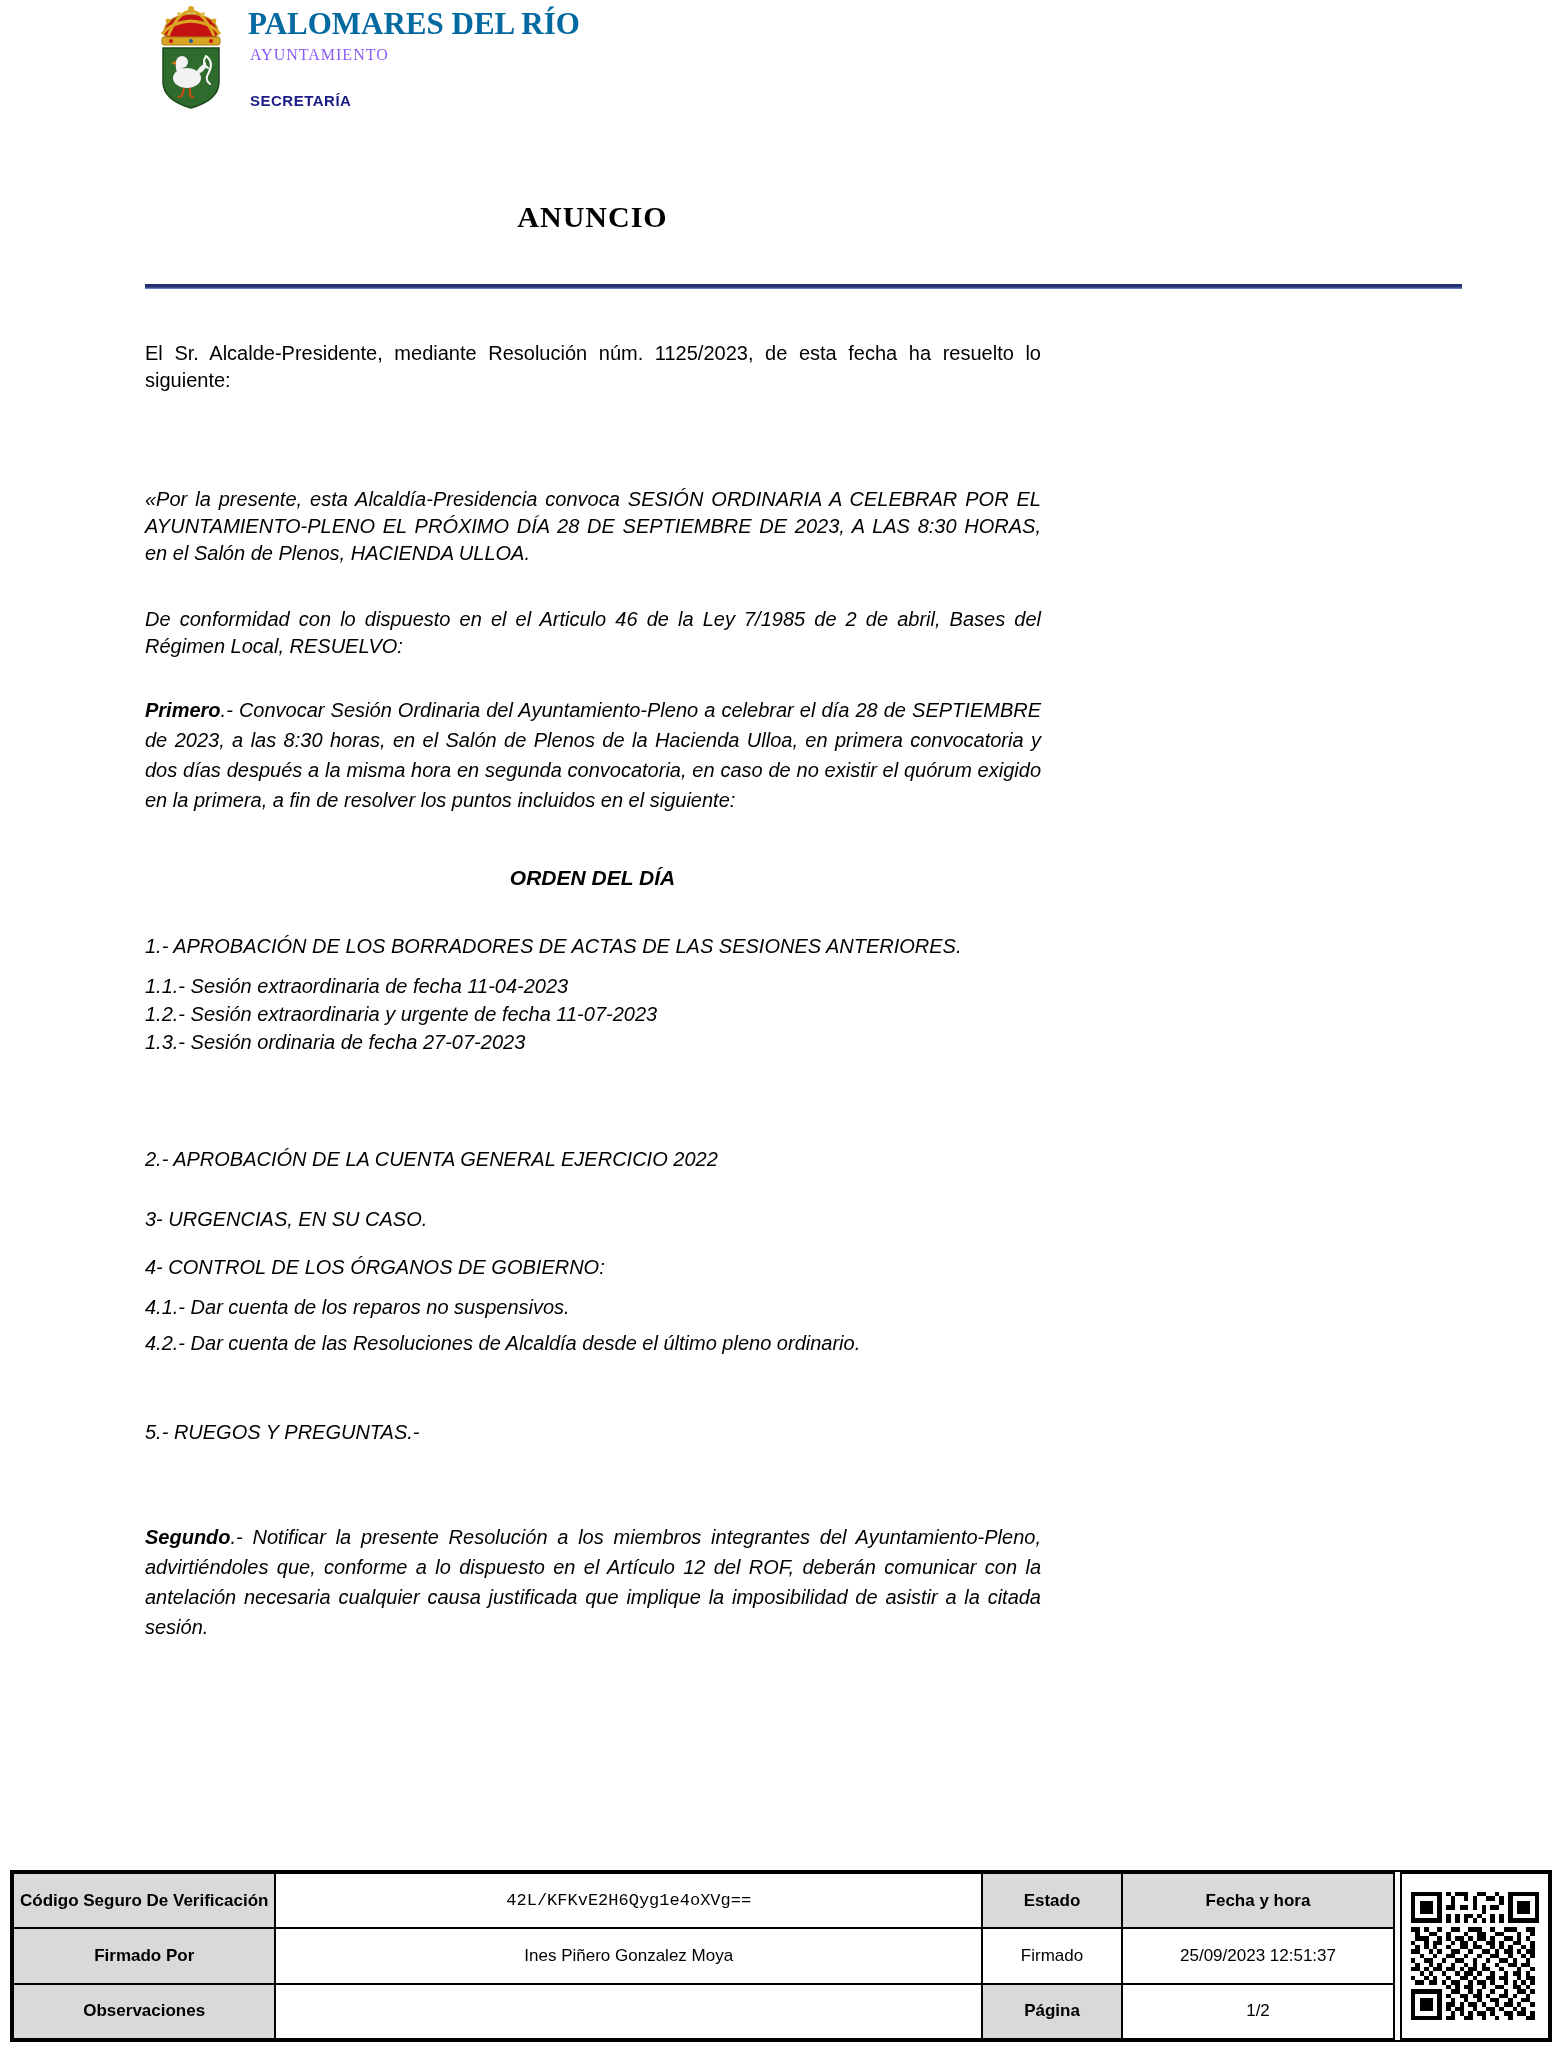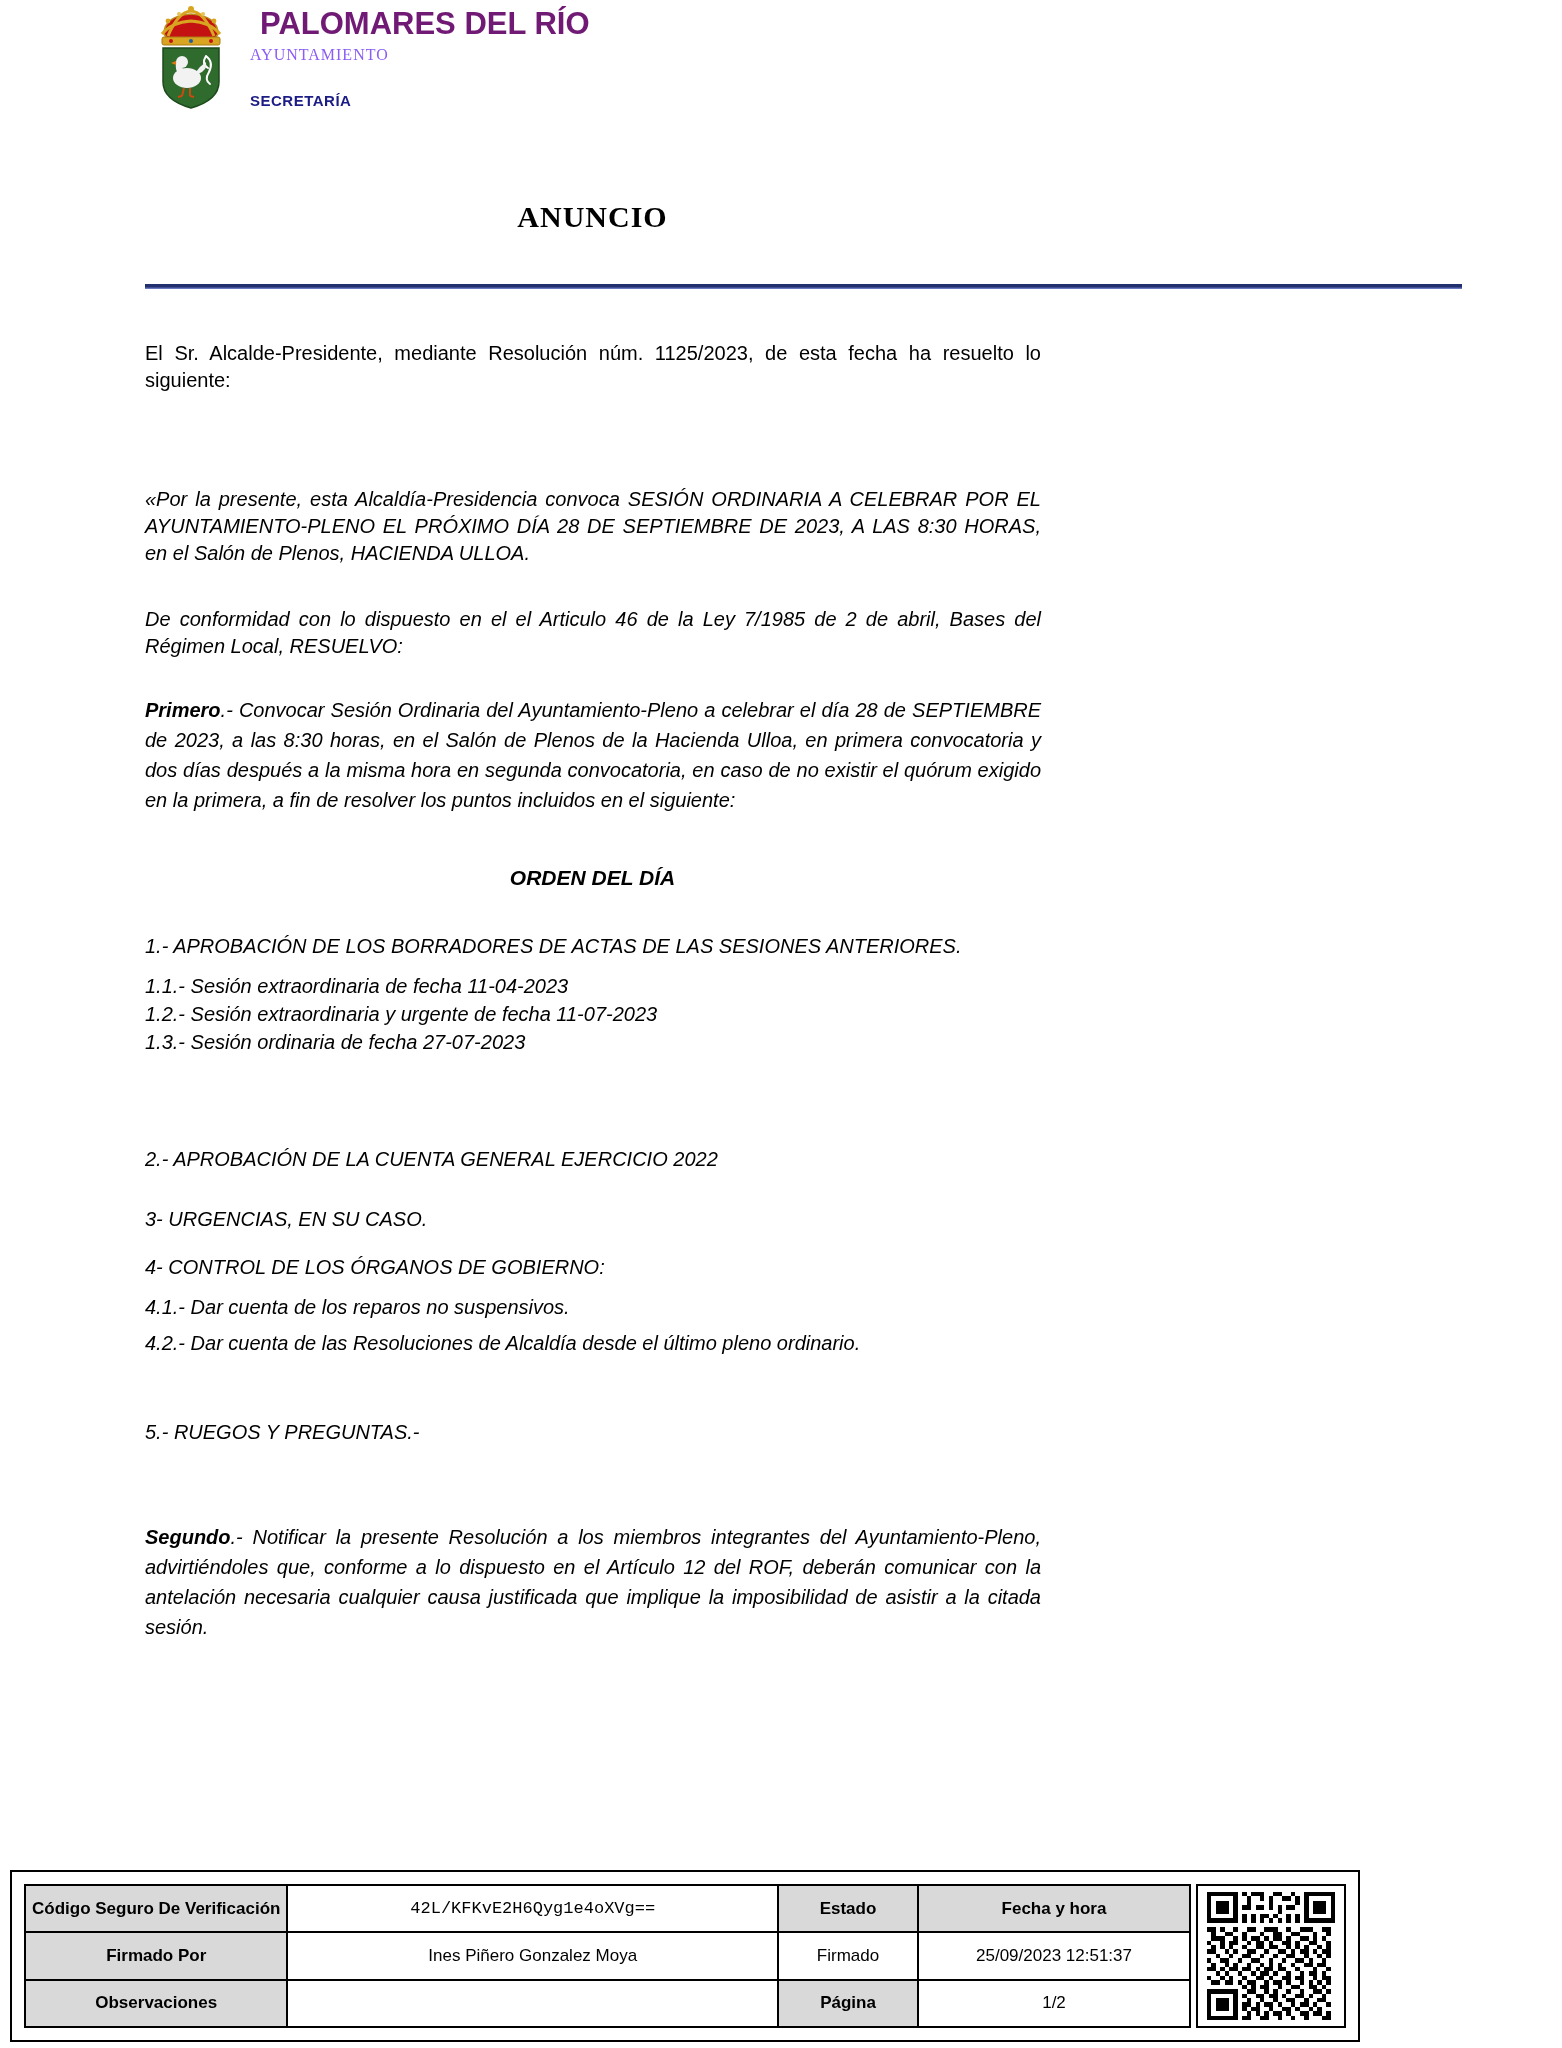--- a/index.html
+++ b/index.html
@@ -10,23 +10,23 @@
     margin:0 auto;
     font-family:"Liberation Sans", sans-serif;
     color:#000;
     overflow:hidden;
   }
   
   .header{position:absolute;top:4px;left:148px;display:flex;}
   .crest{width:86px;height:106px;flex:0 0 auto;}
   .header-text{margin-left:14px;position:relative;width:420px;height:106px;}
   .muni-title{
-    position:absolute;top:2px;left:12px;
-    font-size:31px;font-weight:bold;color:#701a75;
-    letter-spacing:0px;white-space:nowrap;
+    position:absolute;top:2px;left:0;
+    font-size:31px;font-weight:bold;color:#0369a1;
+    letter-spacing:0px;white-space:nowrap;font-family:Liberation Serif, serif;
   }
   .muni-sub{
     position:absolute;top:42px;left:2px;
     font-family:"Liberation Serif", serif;
     font-size:16px;letter-spacing:1px;color:#8b5cf6;
   }
   .muni-dept{
     position:absolute;top:88px;left:2px;
     font-size:15px;font-weight:bold;color:#1c1c86;letter-spacing:0.5px;
   }
@@ -56,24 +56,24 @@
   .orden-title{
     position:absolute;top:866px;left:145px;width:895px;
     text-align:center;font-size:21px;font-weight:bold;font-style:italic;
   }
   .orden-item{
     position:absolute;left:145px;width:896px;
     font-size:20px;font-style:italic;line-height:27px;
   }
   
   .footer-frame{
-    position:absolute;top:1870px;left:10px;width:1350px;height:172px;
+    position:absolute;top:1870px;left:10px;width:1542px;height:172px;
     border:2px solid #000;
     box-sizing:border-box;
-    padding:12px;
+    padding:0;
     display:flex;gap:5px;
     background:#fff;
   }
   table.sig{
     flex:1 1 auto;
     border-collapse:collapse;
     table-layout:fixed;
     height:100%;
   }
   table.sig td{

